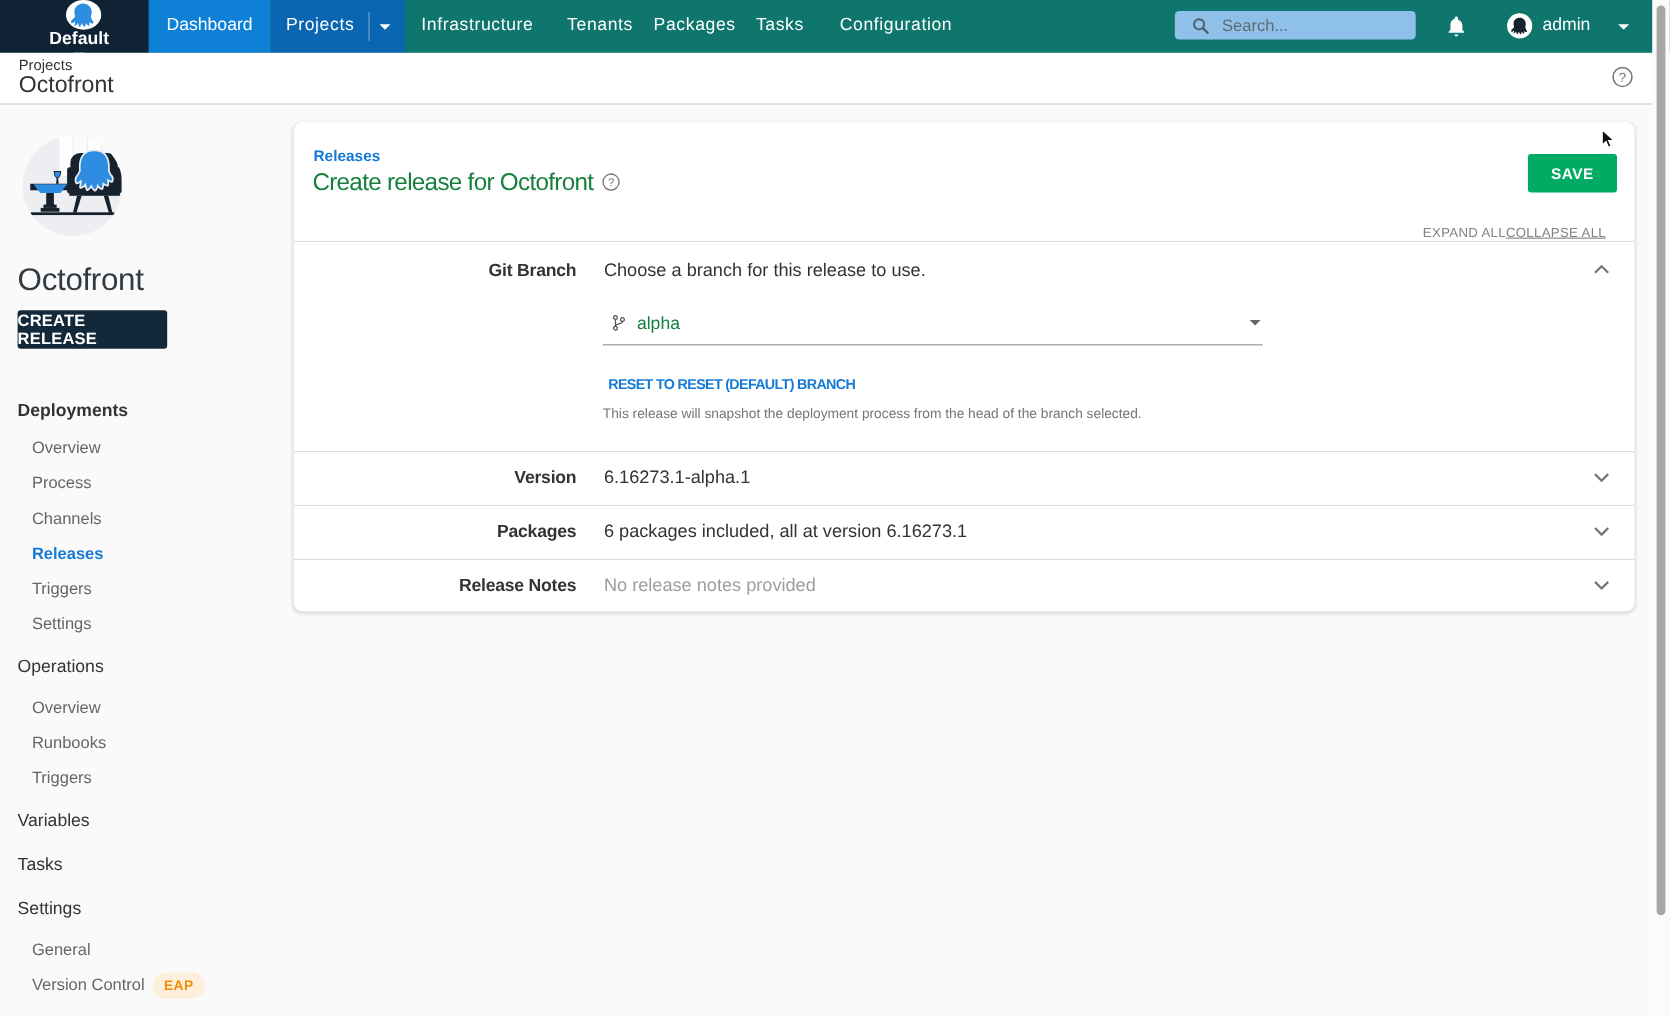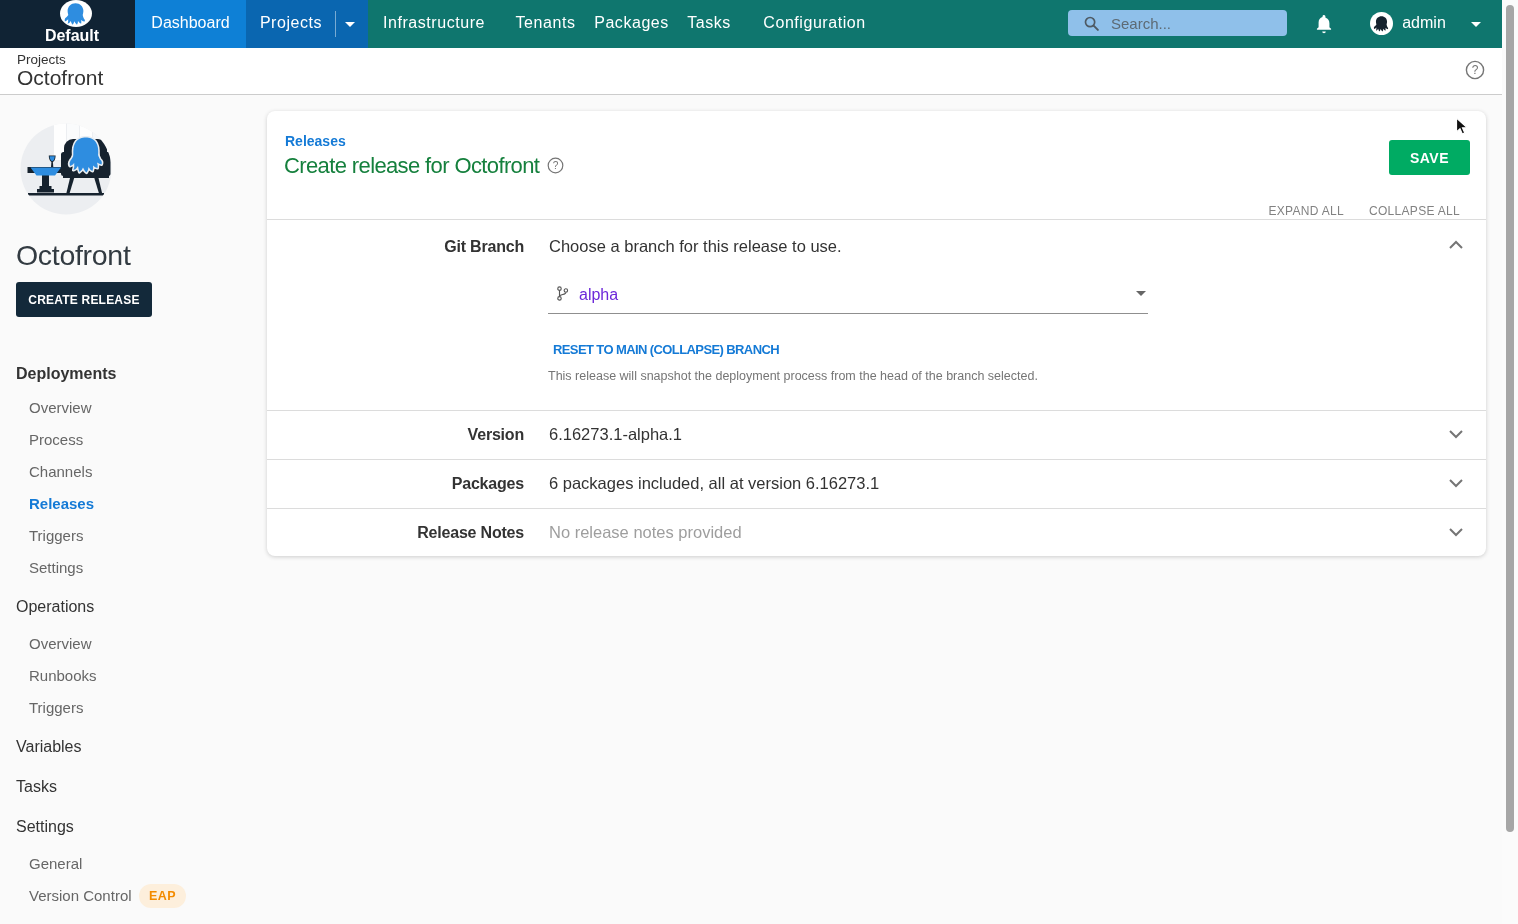--- a/index.html
+++ b/index.html
@@ -26,21 +26,21 @@
 #avatar { position:absolute; left:1370px; top:12px; width:23px; height:23px; border-radius:50%;
   background:#fff; display:flex; align-items:center; justify-content:center; }
 
 
 #band { position:absolute; left:0; top:48px; width:1518px; height:47px; background:#fff;
   border-bottom:1px solid #ccc; }
 #crumb { position:absolute; left:17px; top:52px; font-size:13.5px; color:#333; }
 #ptitle { position:absolute; left:17px; top:66px; font-size:21px; color:#333; }
 #sideTitle { position:absolute; left:16px; top:239px; font-size:28.5px; color:#333b42; letter-spacing:-0.3px; }
 #crBtn { position:absolute; left:16px; top:282px; width:136px; height:35px; background:#13293a;
-  border-radius:3px; color:#fff; font-size:12px; font-weight:700; letter-spacing:.2px;
+  border-radius:3px; color:#fff; font-size:15px; font-weight:700; letter-spacing:.2px;
   display:flex; align-items:center; justify-content:center; }
 .shead { position:absolute; left:16px; font-size:16px; color:#333; }
 .sitem { position:absolute; left:29px; font-size:15px; color:#666; }
 .sactive { color:#147ad6; font-weight:700; }
 #eap { position:absolute; left:139px; top:884px; width:47px; height:24px; background:#fdefdc;
   color:#f38b00; font-size:12.5px; font-weight:700; border-radius:12px; letter-spacing:.4px;
   display:flex; align-items:center; justify-content:center; }
 
 
 #card { position:absolute; left:267px; top:111px; width:1219px; height:445px; background:#fff;
@@ -50,21 +50,21 @@
 #saveBtn { position:absolute; left:1389px; top:140px; width:81px; height:35px; background:#00ab63;
   border-radius:3px; color:#fff; font-size:14px; font-weight:700; letter-spacing:.5px;
   display:flex; align-items:center; justify-content:center; }
 #expcol { position:absolute; left:0; top:204px; width:1460px; text-align:right; font-size:12px;
   color:#828282; letter-spacing:.3px; }
 .rule { position:absolute; left:267px; width:1219px; height:1px; background:#dcdcdc; }
 .lbl { position:absolute; left:267px; width:257px; text-align:right; font-size:16px;
   font-weight:700; color:#333; letter-spacing:-0.2px; }
 .val { position:absolute; left:549px; font-size:16.5px; color:#333; }
 .chev { position:absolute; left:1448px; }
-#alphaTxt { position:absolute; left:579px; top:286px; font-size:16px; color:#6d28d9; }
+#alphaTxt { position:absolute; left:579px; top:286px; font-size:16px; color:#15803d; }
 #selLine { position:absolute; left:548px; top:313px; width:600px; height:1px; background:#8f8f8f; }
 #selArrow { position:absolute; left:1136px; top:291px; width:0; height:0;
   border-left:5px solid transparent; border-right:5px solid transparent; border-top:5px solid #666; }
 #resetLink { position:absolute; left:553px; top:342px; font-size:13px; font-weight:700;
   color:#147ad6; letter-spacing:-0.6px; }
 #snapTxt { position:absolute; left:548px; top:369px; font-size:12.5px; color:#757575; }
 
 
 #sbTrack { position:absolute; left:1502px; top:0; width:16px; height:924px; background:#fbfbfb; }
 #sbThumb { position:absolute; left:1506px; top:5px; width:8px; height:827px; background:#a6a6a6;
@@ -190,39 +190,39 @@
 <div id="eap">EAP</div>
 
 <div id="card"></div>
 <div id="relLink">Releases</div>
 <div id="h1">Create release for Octofront</div>
 <svg class="abs" style="left:547px; top:157px;" width="17" height="17" viewBox="0 0 20 20">
   <circle cx="10" cy="10" r="8.6" fill="none" stroke="#757575" stroke-width="1.4"></circle>
   <text x="10" y="14.4" text-anchor="middle" font-size="12" fill="#757575" font-family="Liberation Sans">?</text>
 </svg>
 <div id="saveBtn">SAVE</div>
-<div id="expcol"><span>EXPAND ALL</span><span style="margin-left:25px;">COLLAPSE ALL</span></div>
+<div id="expcol"><span>EXPAND ALL</span><span style="text-decoration:underline;">COLLAPSE ALL</span></div>
 <div class="rule" style="top:219px;"></div>
 
 <div class="lbl" style="top:238px;">Git Branch</div>
 <div class="val" style="top:237px;">Choose a branch for this release to use.</div>
 <svg class="chev" style="top:240px;" width="16" height="10" viewBox="0 0 16 10">
   <polyline points="2,8 8,2 14,8" fill="none" stroke="#757575" stroke-width="2"></polyline>
 </svg>
 
 <svg class="abs" style="left:556px; top:286px;" width="13" height="15" viewBox="0 0 16 20">
   <circle cx="4" cy="3.5" r="2.3" fill="none" stroke="#555" stroke-width="1.5"></circle>
   <circle cx="4" cy="16.5" r="2.3" fill="none" stroke="#555" stroke-width="1.5"></circle>
   <circle cx="12.5" cy="6" r="2.3" fill="none" stroke="#555" stroke-width="1.5"></circle>
   <path d="M4 6 v8 M12.5 8.5 c0 3.5-8.5 2-8.5 5.5" fill="none" stroke="#555" stroke-width="1.5"></path>
 </svg>
 <div id="alphaTxt">alpha</div>
 <div id="selLine"></div>
 <div id="selArrow"></div>
-<div id="resetLink">RESET TO MAIN (COLLAPSE) BRANCH</div>
+<div id="resetLink">RESET TO RESET (DEFAULT) BRANCH</div>
 <div id="snapTxt">This release will snapshot the deployment process from the head of the branch selected.</div>
 
 <div class="rule" style="top:410px;"></div>
 <div class="lbl" style="top:426px;">Version</div>
 <div class="val" style="top:425px;">6.16273.1-alpha.1</div>
 <svg class="chev" style="top:429px;" width="16" height="10" viewBox="0 0 16 10">
   <polyline points="2,2 8,8 14,2" fill="none" stroke="#757575" stroke-width="2"></polyline>
 </svg>
 
 <div class="rule" style="top:459px;"></div>

